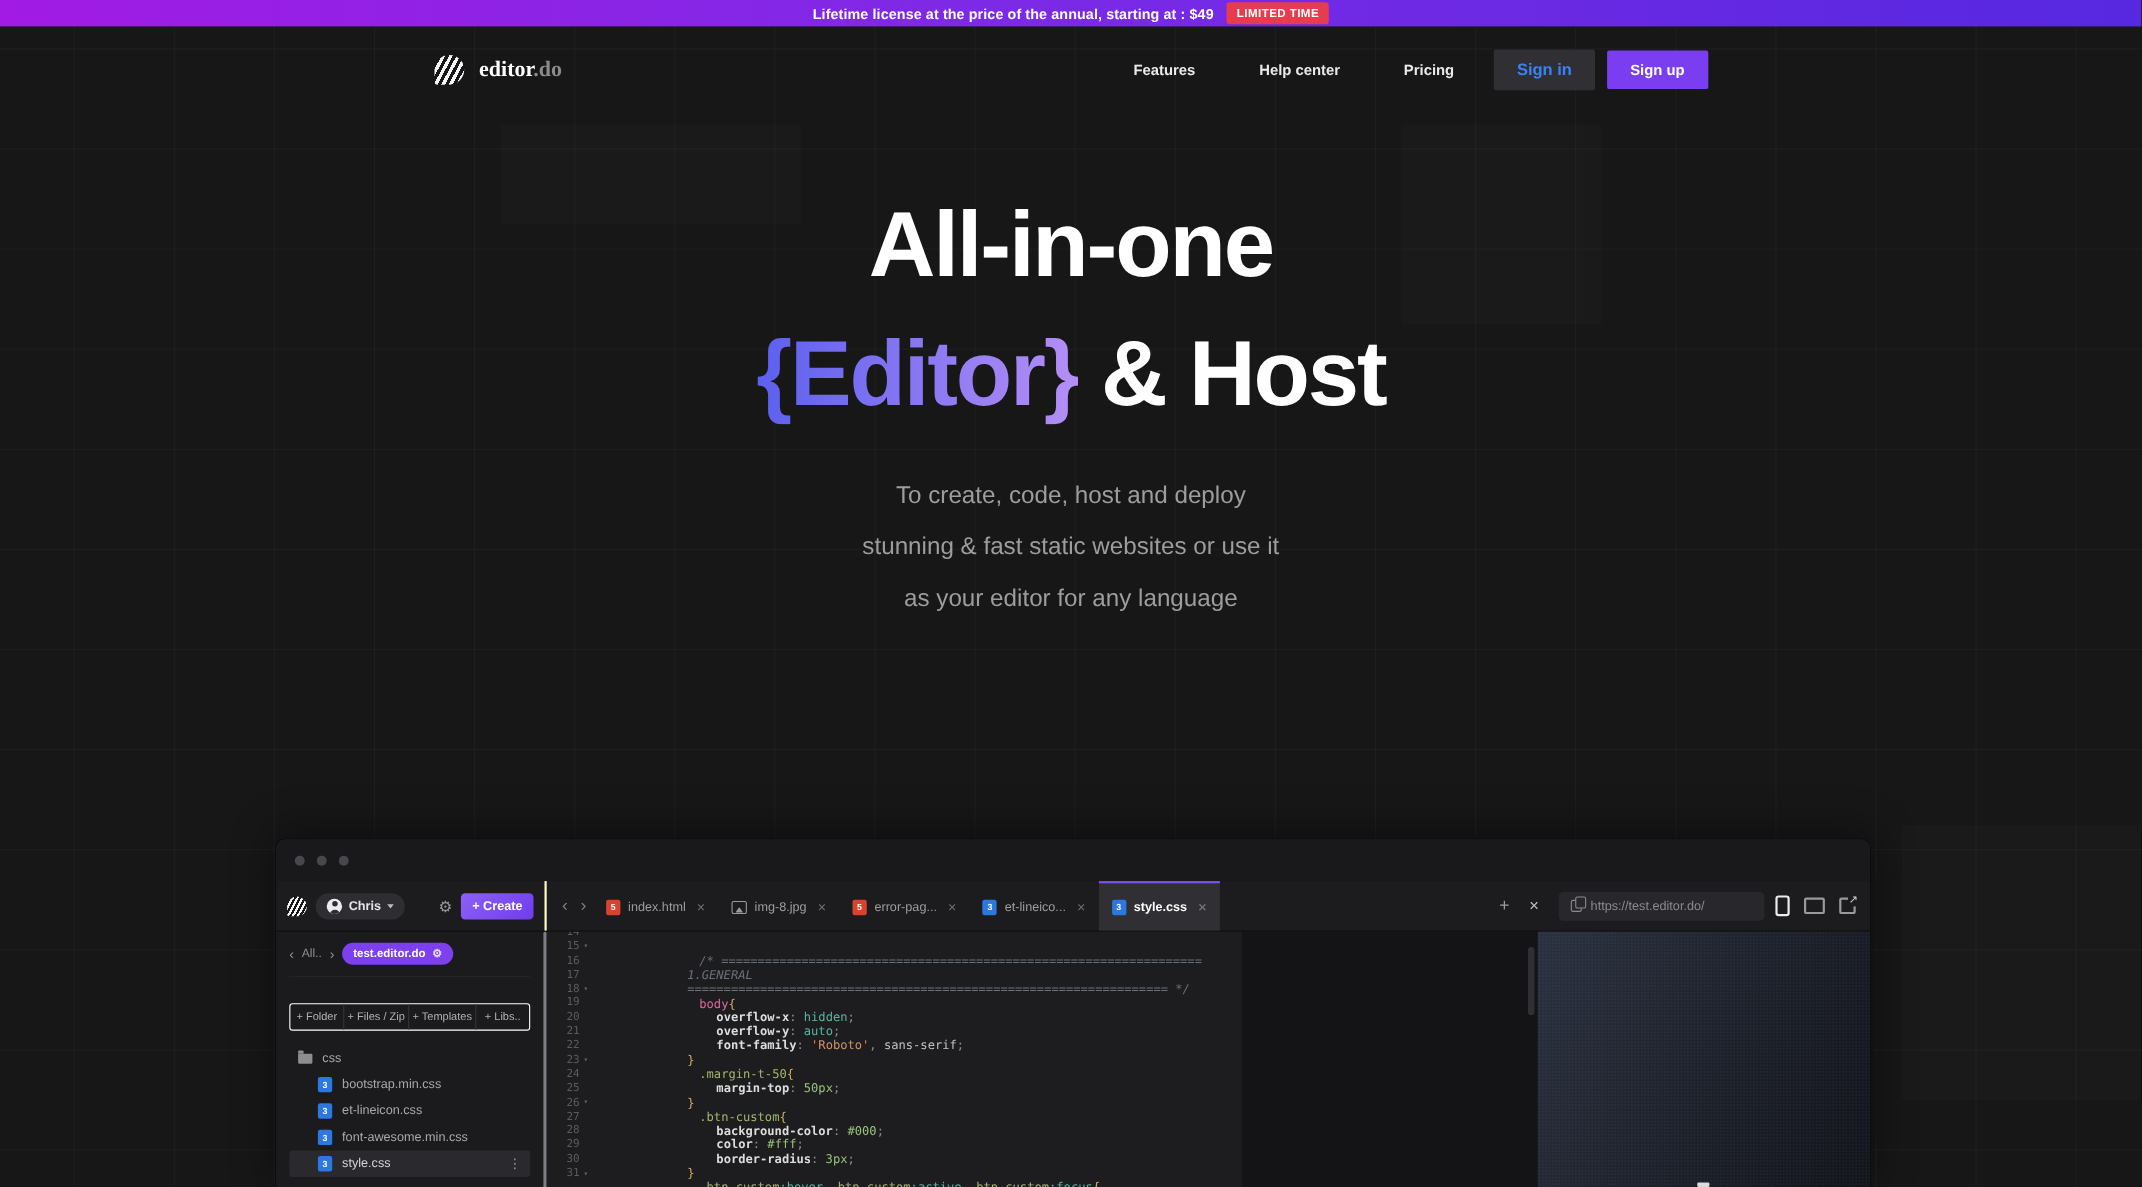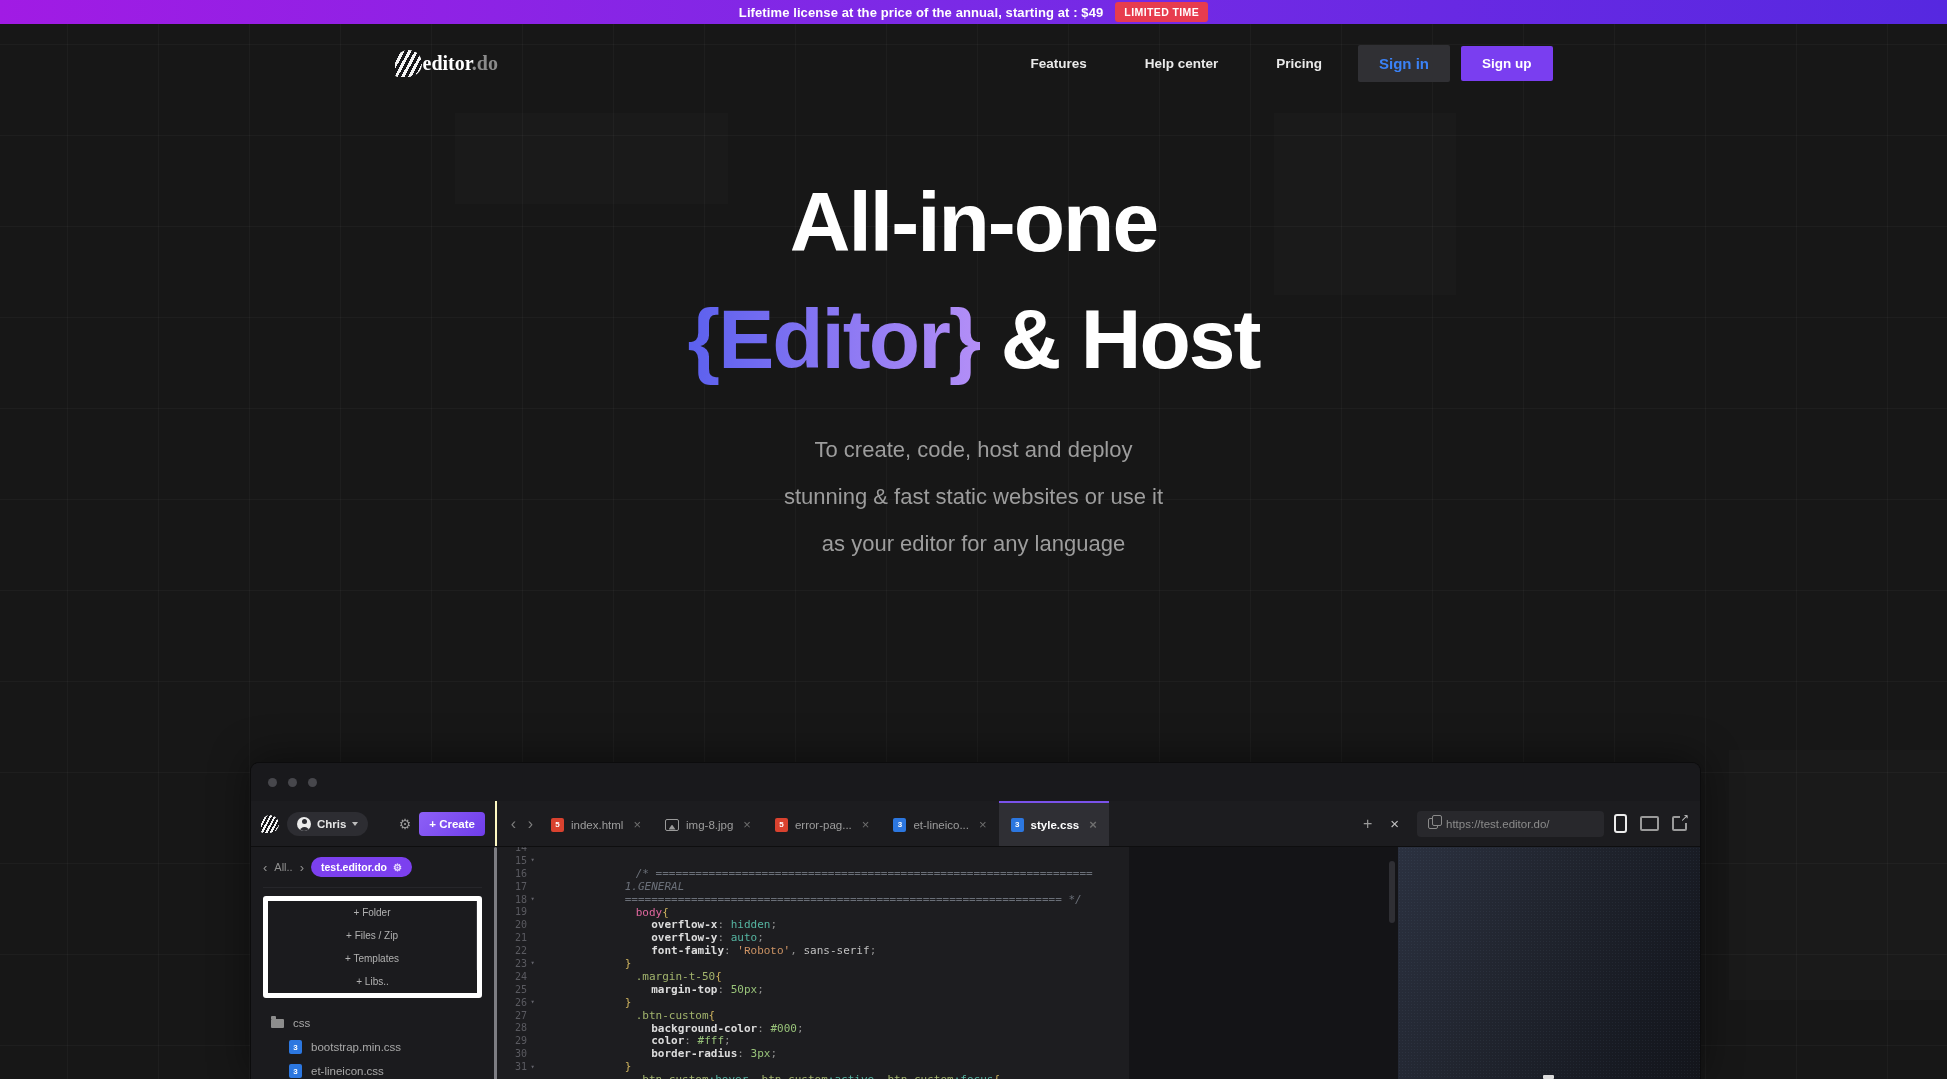--- a/index.html
+++ b/index.html
@@ -12,21 +12,21 @@
   .patch{position:absolute;background:rgba(255,255,255,0.015);}
 
   
   .banner{position:relative;height:24px;display:flex;align-items:center;justify-content:center;gap:12px;
     background:linear-gradient(90deg,#a11be4 0%,#7b2ae6 48%,#5628e0 100%);}
   .banner-text{color:#fff;font-size:13px;font-weight:bold;letter-spacing:.1px;}
   .banner-badge{background:#e73c4e;color:#fff;font-size:10.5px;font-weight:bold;padding:4px 9px;border-radius:3px;letter-spacing:.4px;}
 
   
   .header{width:1158px;margin:0 auto;height:78px;display:flex;align-items:center;}
-  .logo{display:flex;align-items:center;gap:1px;cursor:pointer;justify-content:center;}
+  .logo{display:flex;align-items:center;gap:14px;cursor:pointer;justify-content:center;}
   .logomark{width:27px;height:27px;border-radius:50% 50% 50% 3px;
     background:repeating-linear-gradient(118deg,#f4f4f4 0 3px,#17171a 3px 6px);}
   .logotext{font-size:20px;font-weight:bold;color:#fff;font-family:"Liberation Serif",serif;}
   .logotext .suffix{color:#8b8b8b;}
   .nav{margin-left:auto;display:flex;align-items:center;gap:58px;}
   .nav-item{color:#eaeaea;font-size:13.5px;font-weight:bold;cursor:pointer;}
   .auth{display:flex;align-items:center;gap:11px;margin-left:36px;}
   .btn-signin{background:#303034;color:#3b82f6;font-size:15px;font-weight:bold;padding:10px 21px;border-radius:2px;cursor:pointer;}
   .btn-signup{background:#7a3ef0;color:#fff;font-size:13.5px;font-weight:bold;padding:10px 21px;border-radius:2px;cursor:pointer;}
 
@@ -88,21 +88,21 @@
   .ext-ico{width:11px;height:11px;border:2px solid #9a9a9a;border-radius:2px;position:relative;cursor:pointer;}
   .ext-arrow{position:absolute;top:-6px;right:-4px;font-style:normal;font-size:10px;color:#d6d6d6;background:#1c1c1f;padding-left:1px;}
 
   .main{position:absolute;top:84px;bottom:0;left:0;right:0;display:flex;}
   .sidebar{width:243px;flex:none;padding:10px 12px 0 12px;box-sizing:border-box;}
   .crumbs{display:flex;align-items:center;gap:7px;color:#8f8f8f;font-size:11px;padding-bottom:10px;border-bottom:1px solid #26262a;}
   .crumb-arrow{font-size:13px;color:#8f8f8f;cursor:pointer;}
   .proj-pill{background:#7c40ef;color:#fff;font-size:10.5px;font-weight:bold;border-radius:12px;padding:4px 10px;
     display:flex;align-items:center;gap:6px;cursor:pointer;}
   .pill-gear{font-style:normal;font-size:10px;color:#e8dcff;}
-  .actions{display:flex;margin-top:8px;border:5px solid #ffffff;border-radius:3px;flex-direction:column;}
+  .actions{display:flex;margin-top:24px;border:1px solid #ffffff;border-radius:3px;}
   .action{flex:1;text-align:center;padding:6px 3px;font-size:10px;color:#b2b2b2;border-right:1px solid #35353a;white-space:nowrap;cursor:pointer;}
   .action:last-child{border-right:none;}
   .tree{margin-top:13px;font-size:11.5px;color:#a8a8a8;}
   .trow{display:flex;align-items:center;gap:9px;height:24px;padding:0 8px;border-radius:3px;cursor:pointer;}
   .trow.file{padding-left:26px;}
   .trow.active{background:#29292e;color:#d6d6d6;}
   .folder-ico{width:13px;height:9px;background:#8d8d8d;border-radius:1px;position:relative;flex:none;}
   .folder-ico::before{content:"";position:absolute;top:-2.5px;left:0;width:5px;height:3px;background:#8d8d8d;border-radius:1px 1px 0 0;}
   .kebab{margin-left:auto;color:#9a9a9a;font-size:12px;cursor:pointer;}
 
@@ -117,21 +117,21 @@
   .fold{width:11px;text-align:center;color:#63636b;font-size:7px;flex:none;cursor:pointer;}
   .ct{white-space:pre;margin-left:5px;}
   .cm{color:#6a6f78;font-style:italic;}
   .el{color:#e0679e;}
   .sel{color:#a3b56d;}
   .ps{color:#56b6a2;}
   .pr{color:#dcdcdc;font-weight:bold;}
   .pu{color:#8f8f8f;}
   .val{color:#56b6a2;}
   .num{color:#98c379;}
-  .str{color:#cf9565;font-family:Liberation Mono, monospace;}
+  .str{color:#cf9565;}
   .br{color:#cdb25e;}
   .pln{color:#c0c0c0;}
 
   .preview{width:302px;flex:none;position:relative;
     background-image:radial-gradient(rgba(160,180,220,0.065) 0.8px,transparent 0.9px),
       linear-gradient(118deg,#2b3140 0%,#21252f 40%,#171a22 78%,#13151b 100%);
     background-size:3px 3px,100% 100%;}
   .preview::after{content:"";position:absolute;bottom:1px;left:50%;margin-left:-6px;width:11px;height:4px;background:#dcdcdc;border-radius:1px;}
 </style>
 </head>

